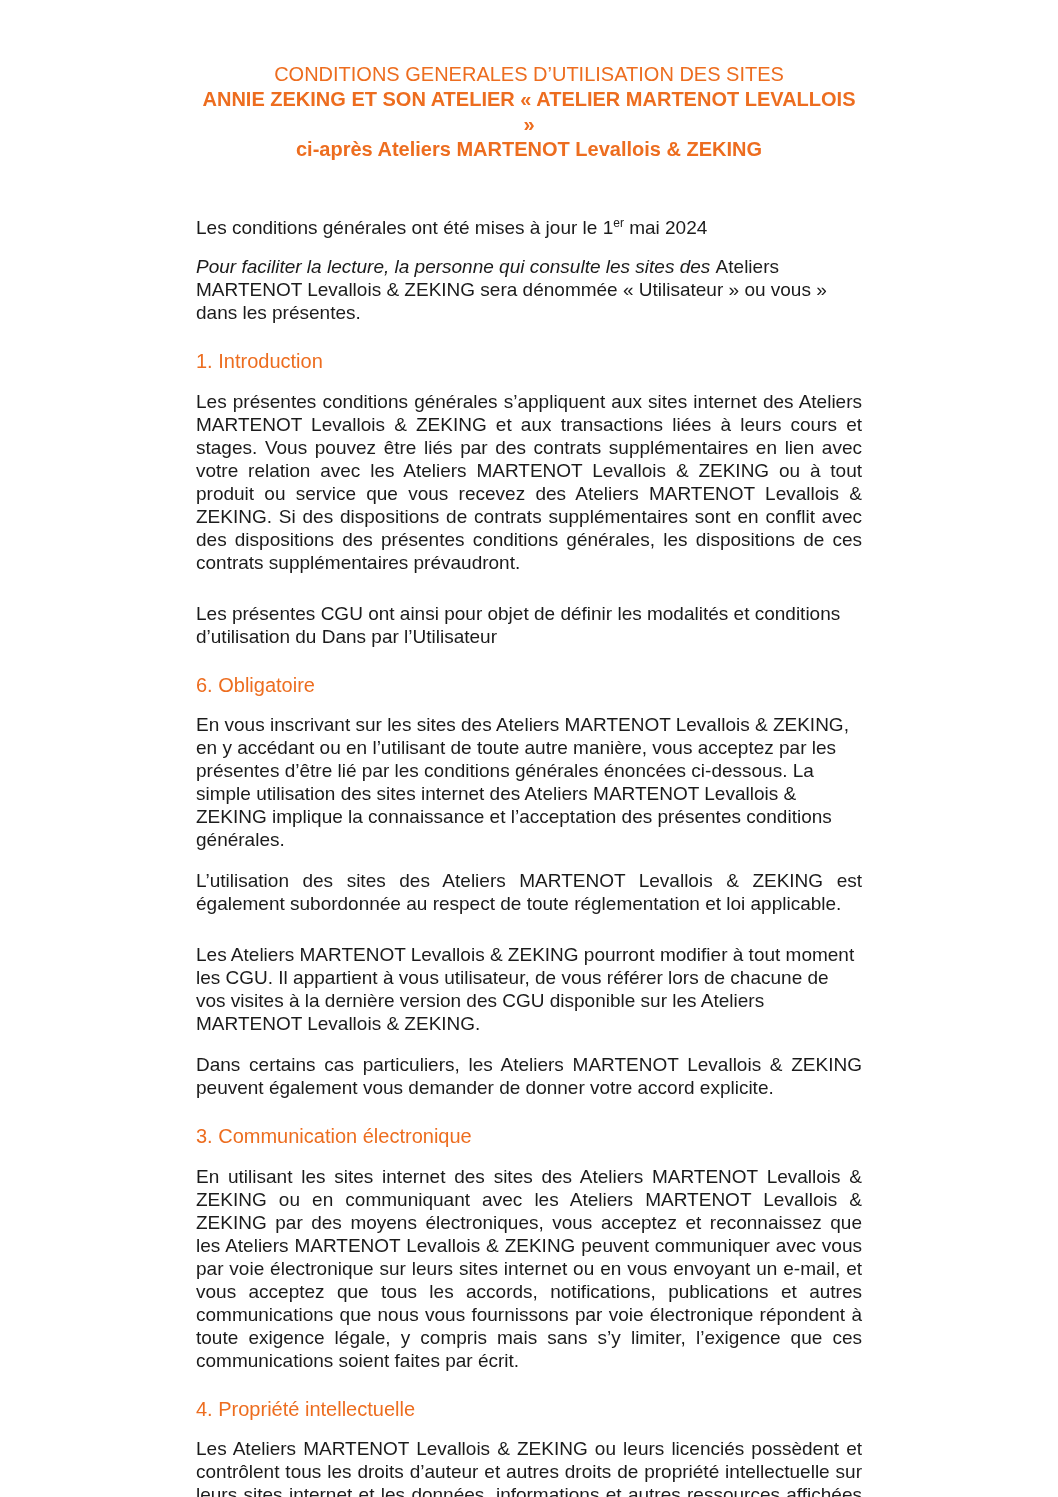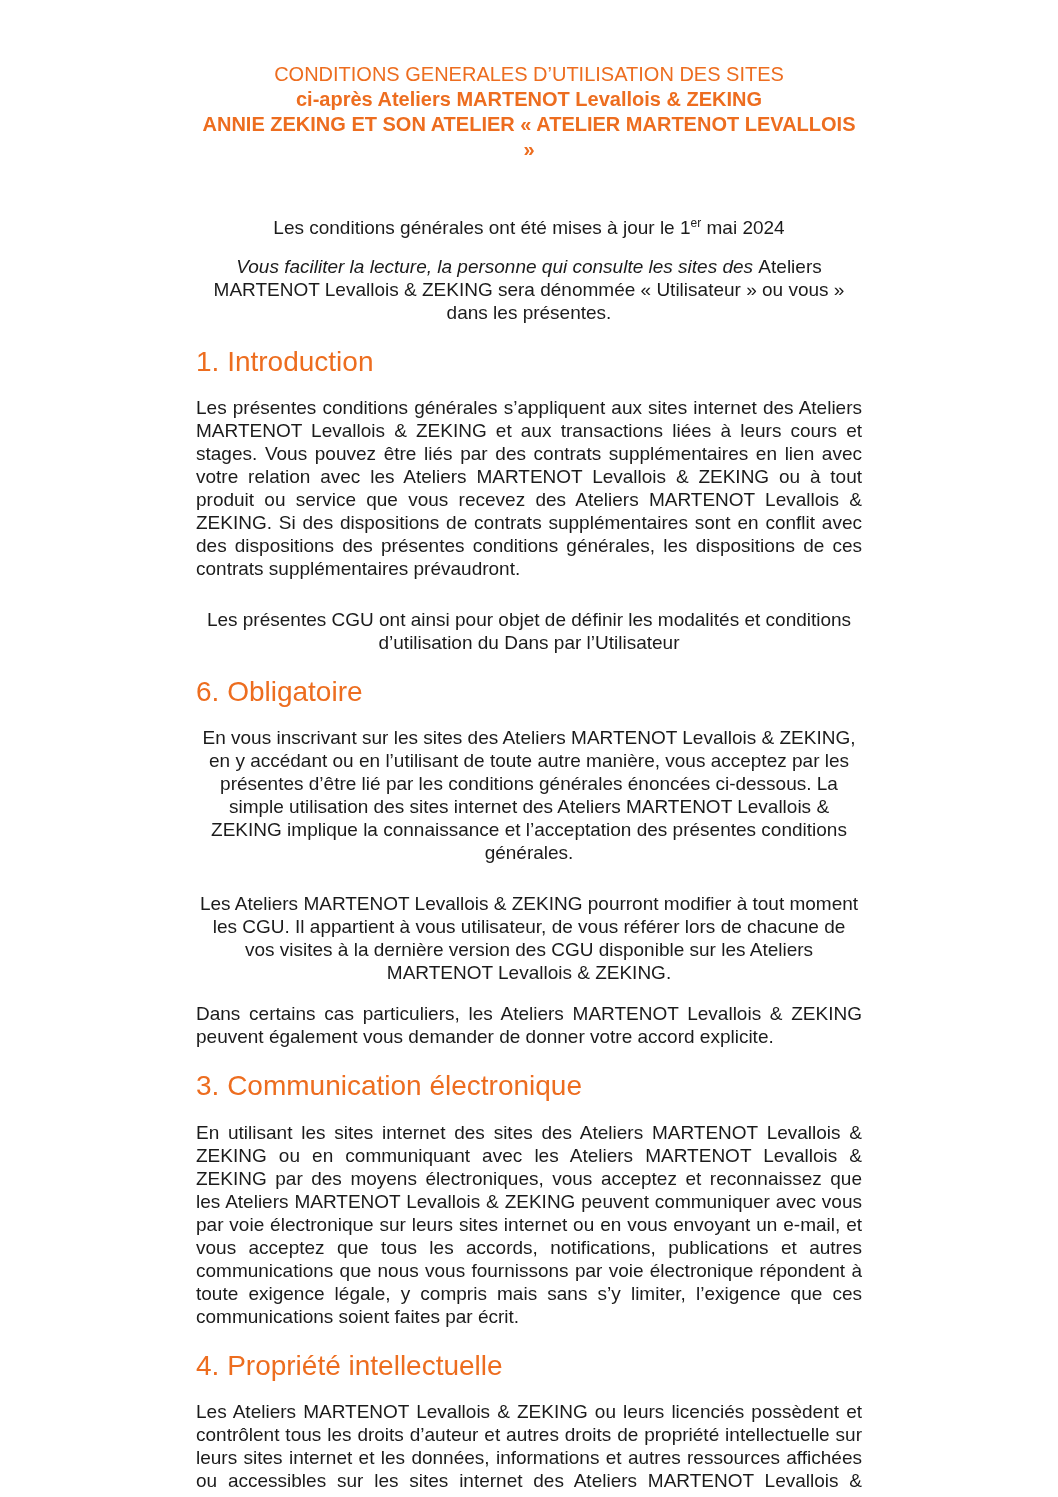--- a/index.html
+++ b/index.html
@@ -13,61 +13,62 @@
     padding:62px 112px 0 112px;
     font-family:"Liberation Sans","DejaVu Sans",sans-serif;
     font-size:19px;
     line-height:23px;
     color:#1b1b1b;
     overflow:hidden;
   }
   .doc-header{text-align:center;color:#ED6D1F;}
   .title-line{font-size:20px;line-height:25px;}
   .title-line.bold{font-weight:bold;}
-  p{margin:0;text-align:center;}
+  p{margin:0;}
   .date-line{margin-top:54px;}
   .date-line sup{font-size:12px;line-height:0;}
   .reader-note{margin-top:16px;}
   .reader-note em{font-style:italic;}
   .section-heading{
     color:#ED6D1F;
-    font-size:28px;
+    font-size:20px;
     line-height:23px;
     margin-top:26px;
     font-weight:normal;
   }
   .para{margin-top:13px;}
   .para.justify{text-align:justify;}
   .para.gap-s{margin-top:18px;}
   .para.gap-l{margin-top:28px;}
 </style>
 </head>
 <body>
 
 <div class="page">
 
   <header class="doc-header">
     <div class="title-line">CONDITIONS GENERALES D’UTILISATION DES SITES</div>
+    <div class="title-line bold">ANNIE ZEKING ET SON ATELIER « ATELIER MARTENOT LEVALLOIS »</div>
     <div class="title-line bold">ci-après Ateliers MARTENOT Levallois &amp; ZEKING</div>
-    <div class="title-line bold">ANNIE ZEKING ET SON ATELIER « ATELIER MARTENOT LEVALLOIS »</div>
   </header>
 
   <p class="date-line"><span>Les conditions générales ont été mises à jour le 1</span><sup>er</sup><span> mai 2024</span></p>
 
-  <p class="reader-note"><em>Vous faciliter la lecture, la personne qui consulte les sites des </em><span>Ateliers MARTENOT Levallois &amp; ZEKING sera dénommée « Utilisateur » ou vous » dans les présentes.</span></p>
+  <p class="reader-note"><em>Pour faciliter la lecture, la personne qui consulte les sites des </em><span>Ateliers MARTENOT Levallois &amp; ZEKING sera dénommée « Utilisateur » ou vous » dans les présentes.</span></p>
 
   <section>
     <h2 class="section-heading">1. Introduction</h2>
     <p class="para justify">Les présentes conditions générales s’appliquent aux sites internet des Ateliers MARTENOT Levallois &amp; ZEKING et aux transactions liées à leurs cours et stages. Vous pouvez être liés par des contrats supplémentaires en lien avec votre relation avec les Ateliers MARTENOT Levallois &amp; ZEKING ou à tout produit ou service que vous recevez des Ateliers MARTENOT Levallois &amp; ZEKING. Si des dispositions de contrats supplémentaires sont en conflit avec des dispositions des présentes conditions générales, les dispositions de ces contrats supplémentaires prévaudront.</p>
     <p class="para gap-l">Les présentes CGU ont ainsi pour objet de définir les modalités et conditions d’utilisation du Dans par l’Utilisateur</p>
   </section>
 
   <section>
     <h2 class="section-heading">6. Obligatoire</h2>
     <p class="para">En vous inscrivant sur les sites des Ateliers MARTENOT Levallois &amp; ZEKING, en y accédant ou en l’utilisant de toute autre manière, vous acceptez par les présentes d’être lié par les conditions générales énoncées ci-dessous. La simple utilisation des sites internet des Ateliers MARTENOT Levallois &amp; ZEKING implique la connaissance et l’acceptation des présentes conditions générales.</p>
+    <p class="para justify gap-s">L’utilisation des sites des Ateliers MARTENOT Levallois &amp; ZEKING est également subordonnée au respect de toute réglementation et loi applicable.</p>
     <p class="para gap-l">Les Ateliers MARTENOT Levallois &amp; ZEKING pourront modifier à tout moment les CGU. Il appartient à vous utilisateur, de vous référer lors de chacune de vos visites à la dernière version des CGU disponible sur les Ateliers MARTENOT Levallois &amp; ZEKING.</p>
     <p class="para justify gap-s">Dans certains cas particuliers, les Ateliers MARTENOT Levallois &amp; ZEKING peuvent également vous demander de donner votre accord explicite.</p>
   </section>
 
   <section>
     <h2 class="section-heading">3. Communication électronique</h2>
     <p class="para justify">En utilisant les sites internet des sites des Ateliers MARTENOT Levallois &amp; ZEKING ou en communiquant avec les Ateliers MARTENOT Levallois &amp; ZEKING par des moyens électroniques, vous acceptez et reconnaissez que les Ateliers MARTENOT Levallois &amp; ZEKING peuvent communiquer avec vous par voie électronique sur leurs sites internet ou en vous envoyant un e-mail, et vous acceptez que tous les accords, notifications, publications et autres communications que nous vous fournissons par voie électronique répondent à toute exigence légale, y compris mais sans s’y limiter, l’exigence que ces communications soient faites par écrit.</p>
   </section>
 
   <section>

